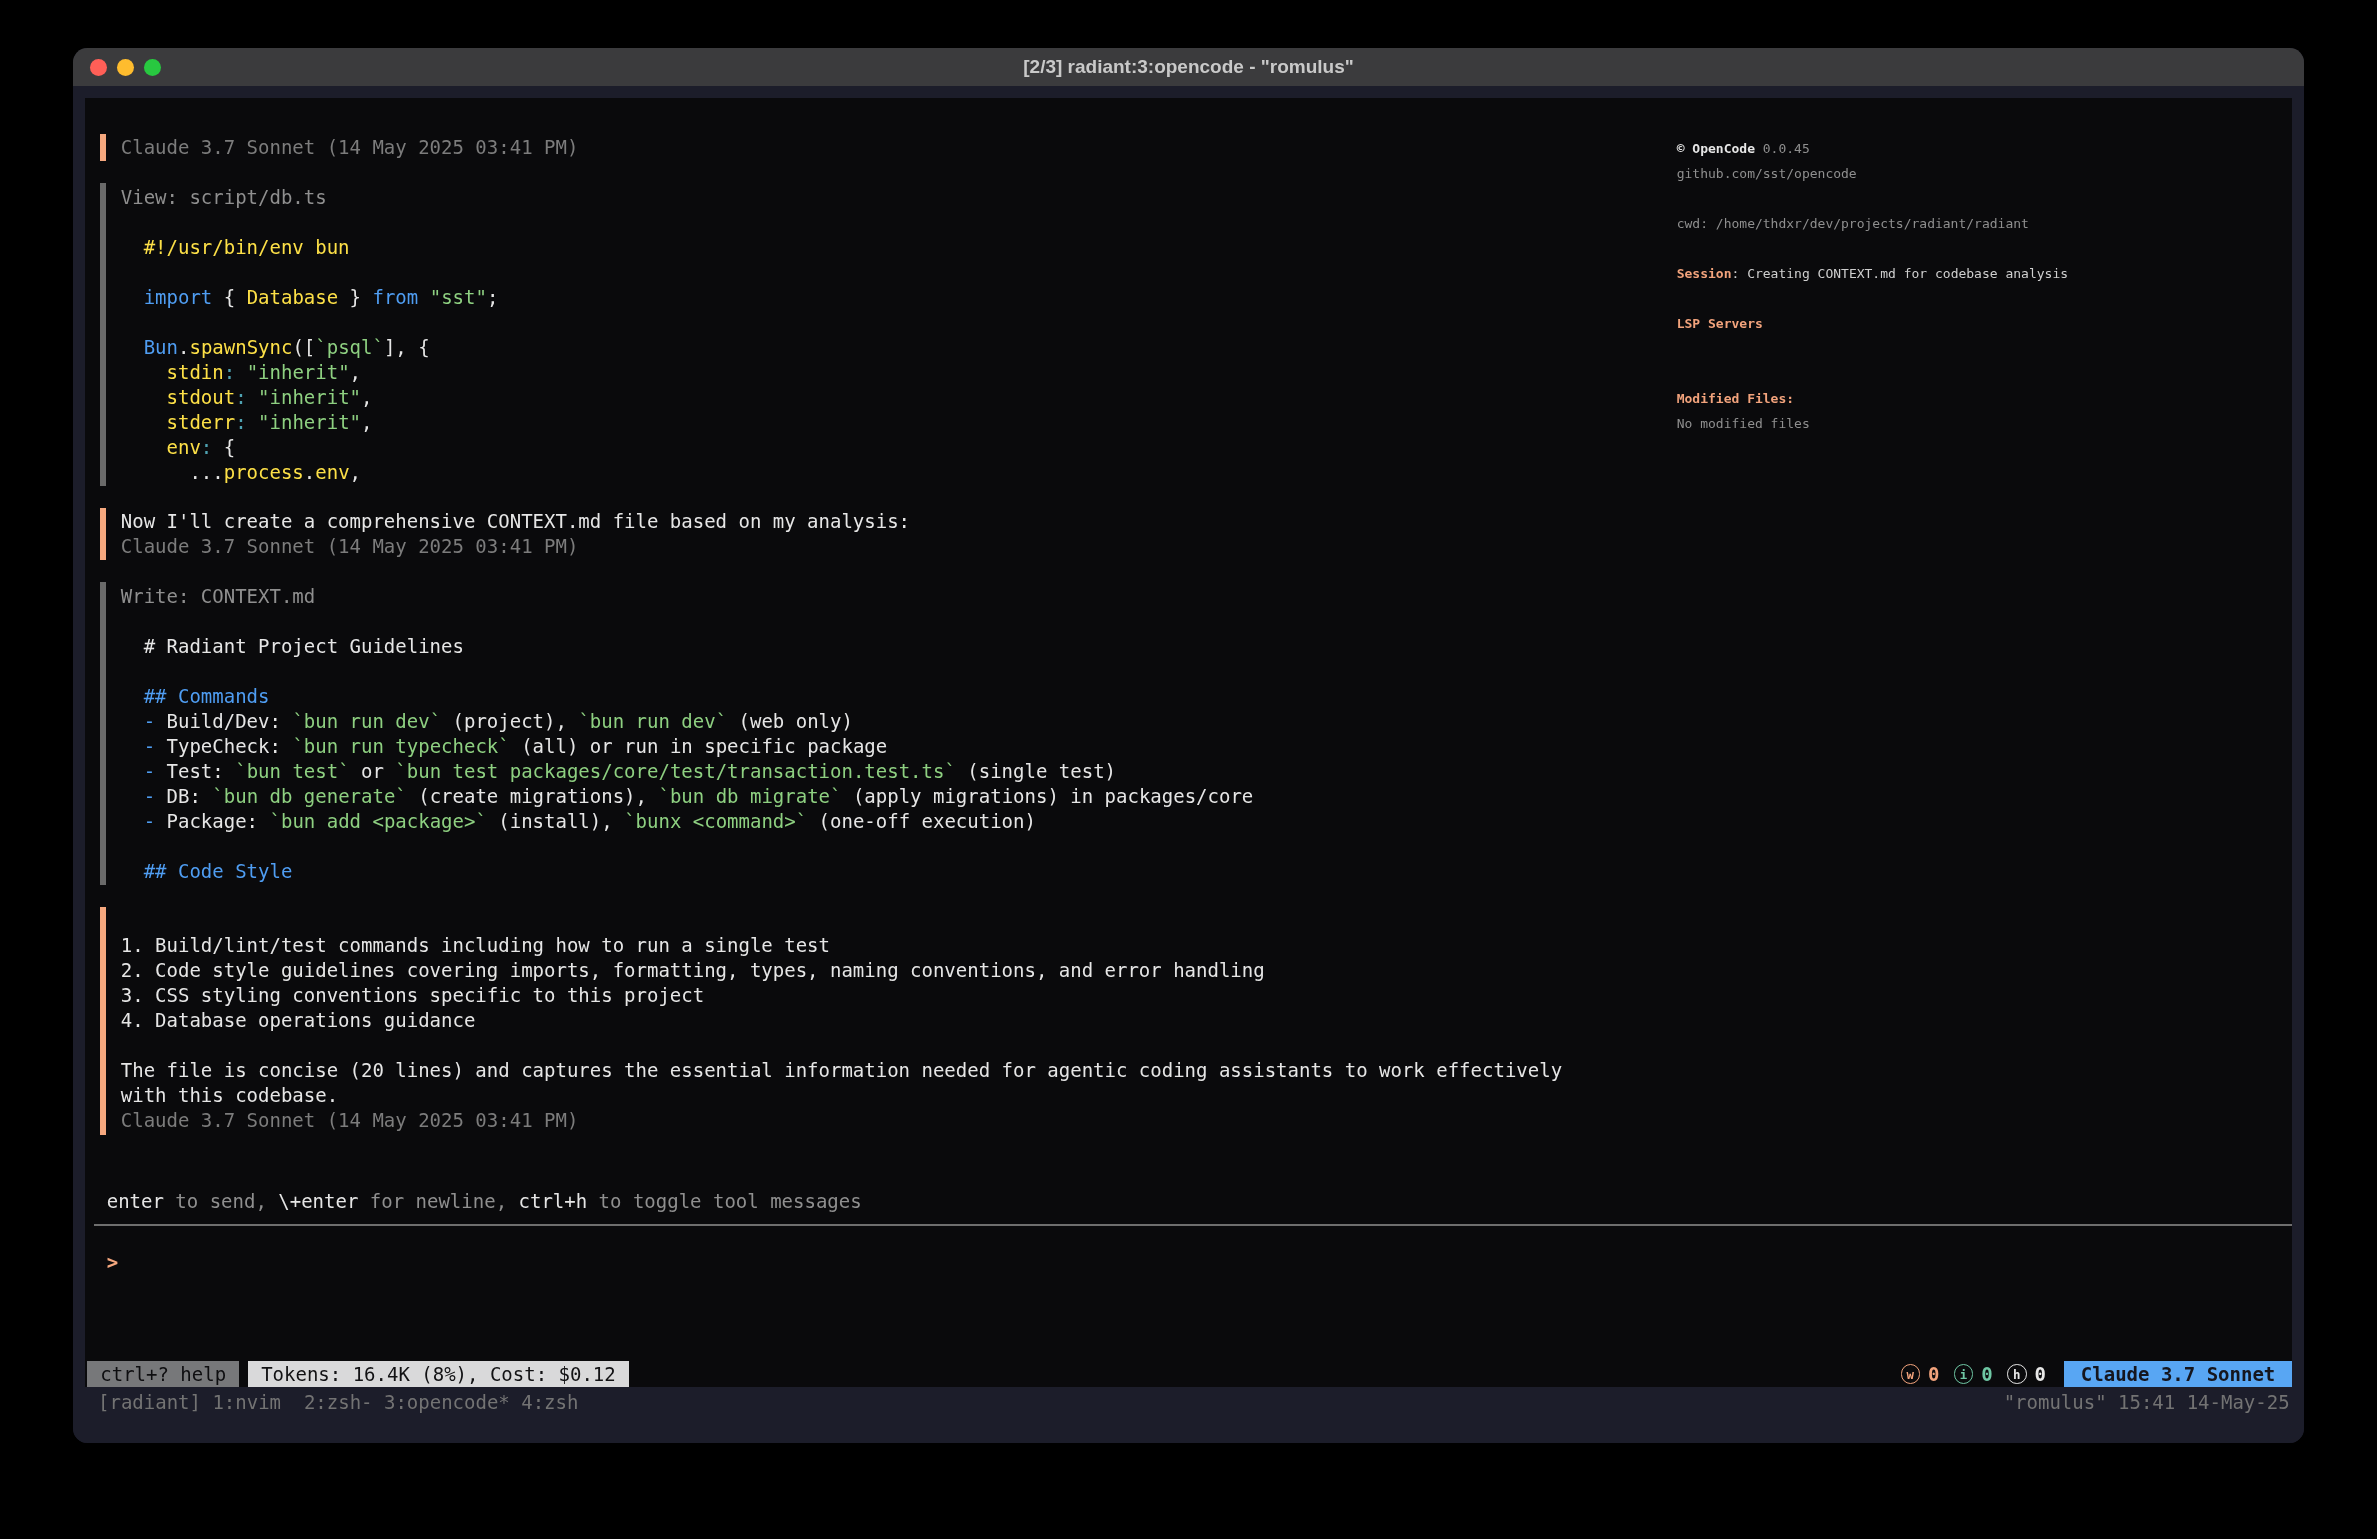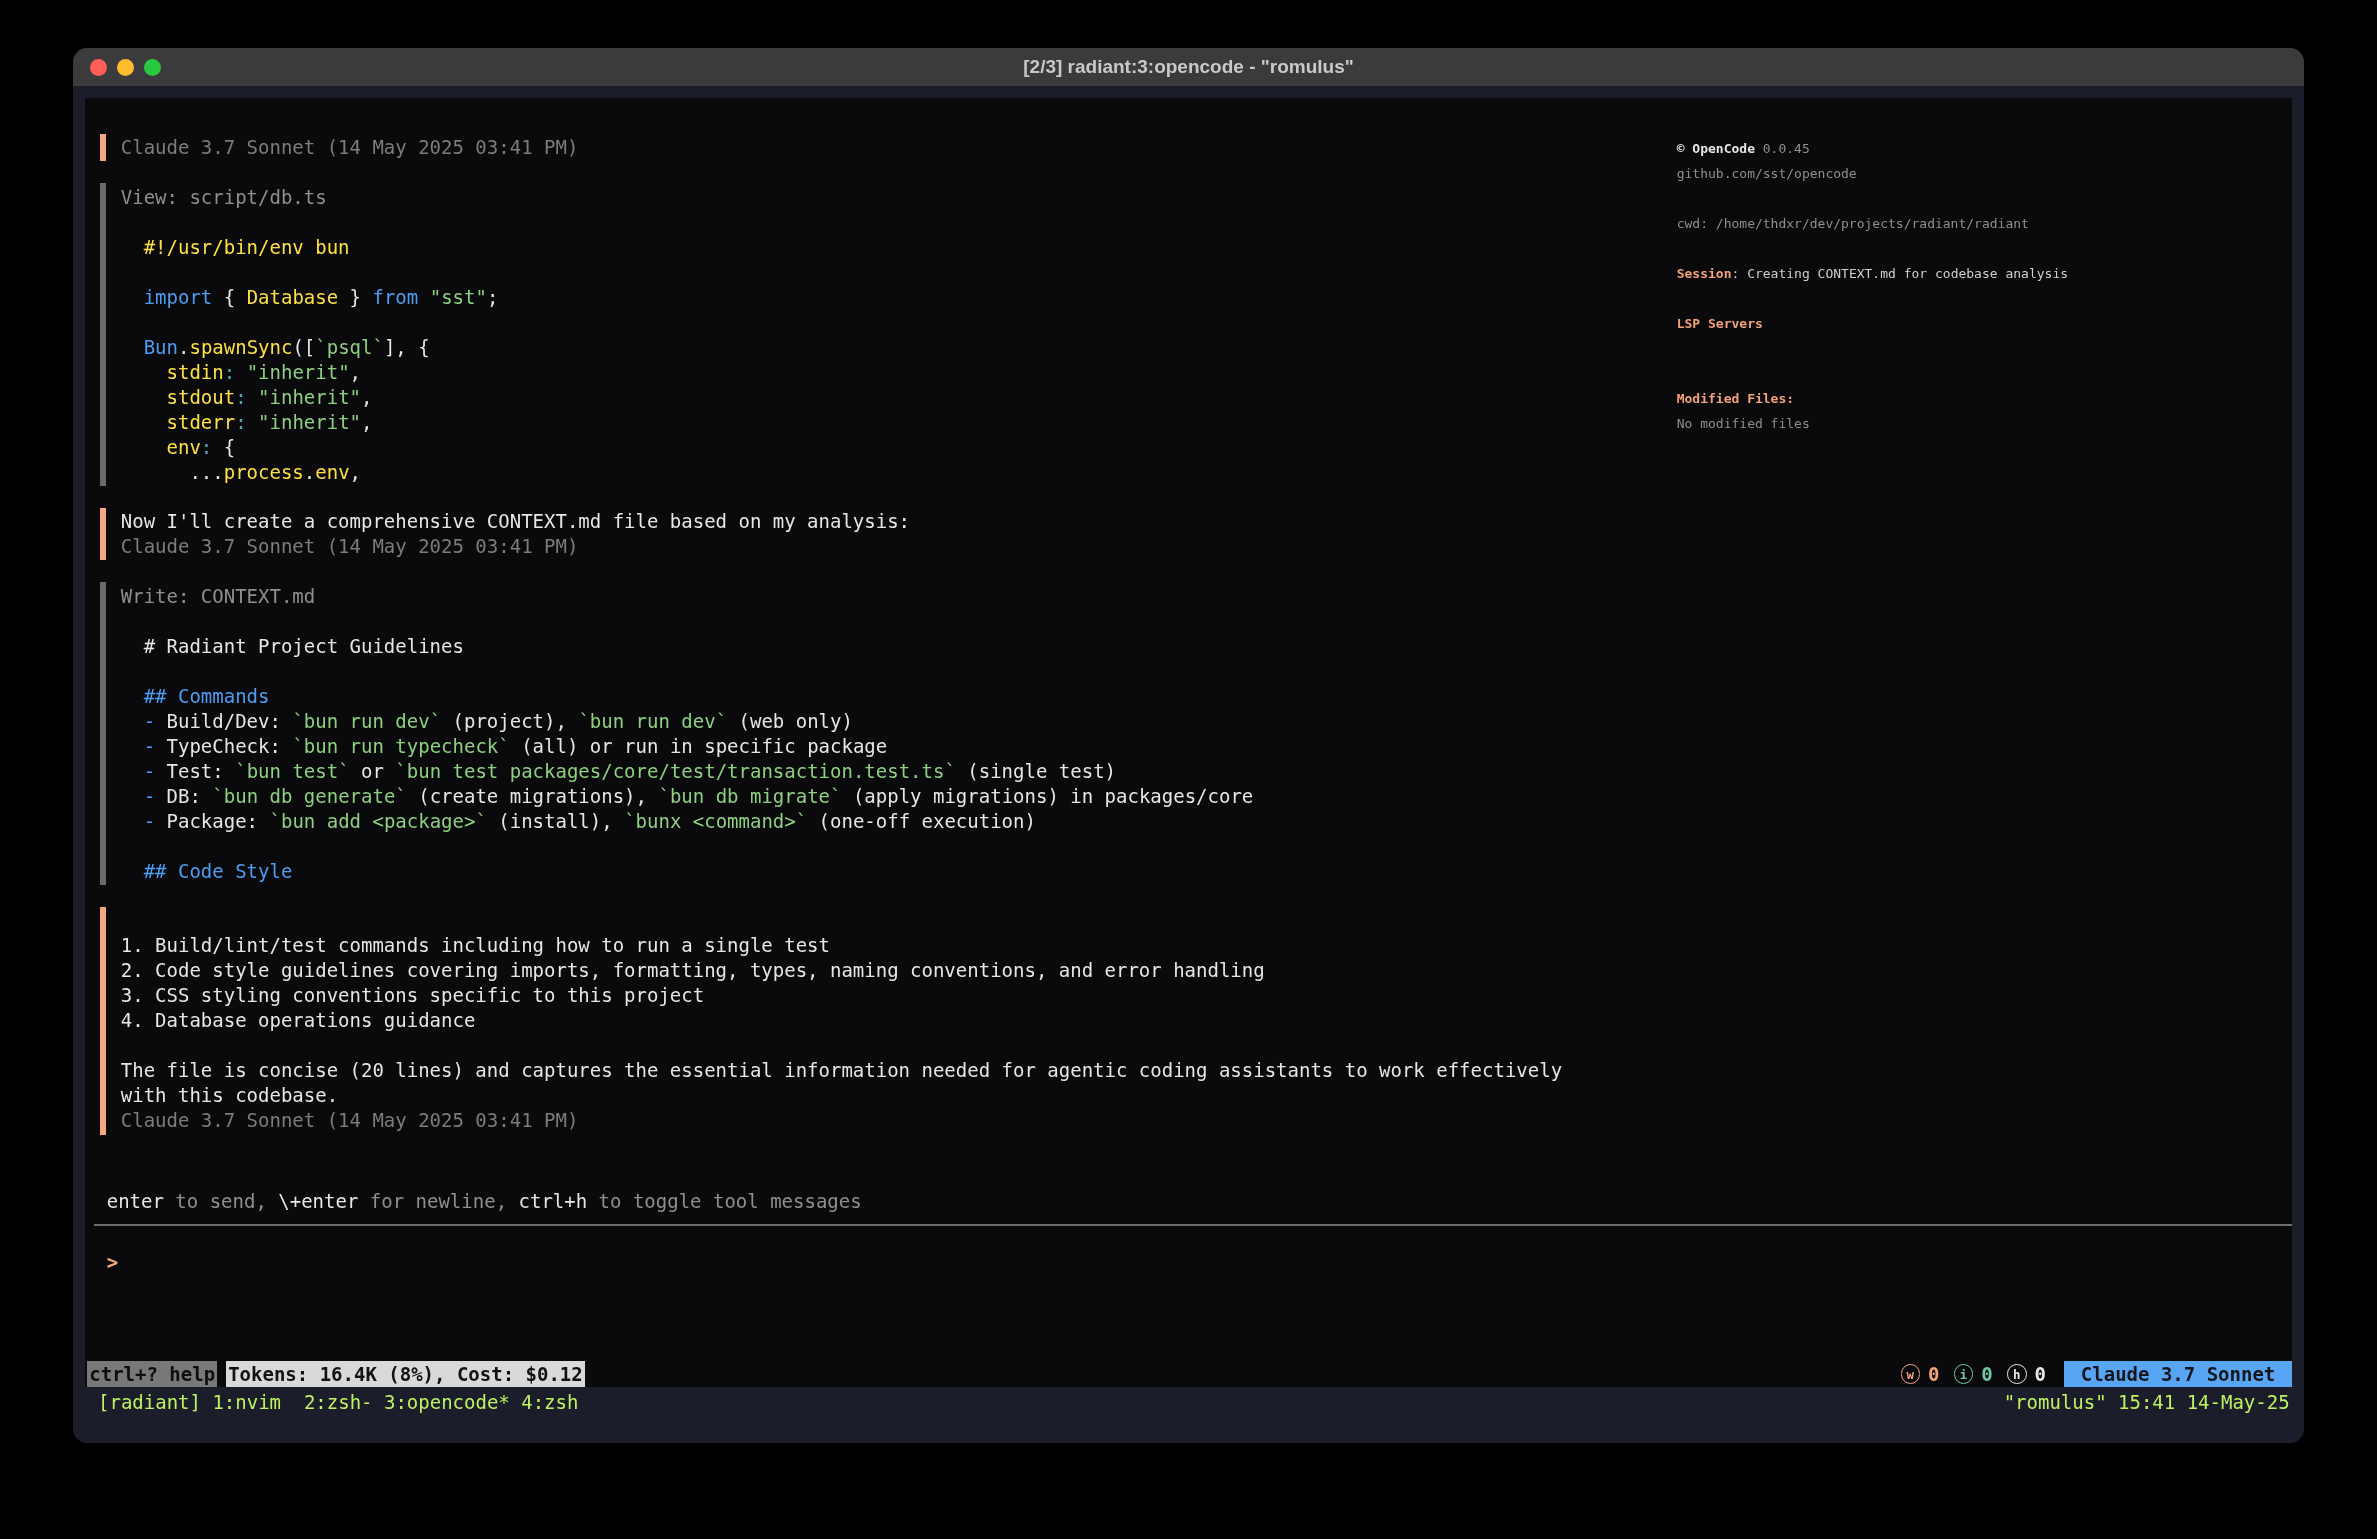--- a/index.html
+++ b/index.html
@@ -33,31 +33,31 @@
   .prompt-symbol{color:#f6a87f;font-weight:bold;}
   
   .sidebar{position:absolute;left:1592px;top:38px;width:528px;font-size:13px;line-height:25px;}
   .sb-line{min-height:25px;white-space:pre-wrap;}
   .sb-blank{height:25px;}
   .white-bold{color:#e6e6e6;font-weight:bold;}
   .accent-bold{color:#f2a37c;font-weight:bold;}
   .sb-text{color:#cfcfcf;}
   
   .statusbar{position:absolute;left:0;right:0;bottom:0;height:26px;display:flex;align-items:center;font-size:19px;}
-  .badge{height:26px;line-height:26px;padding:0 2px;font-weight:bold;}
+  .badge{height:26px;line-height:26px;padding:0 13px;font-weight:normal;}
   .badge.help{background:#77787a;color:#0e0e10;margin-left:2.6px;}
   .badge.tokens{background:#d9d9da;color:#121214;margin-left:9px;}
   .status-spacer{flex:1;}
   .counters{display:flex;align-items:center;gap:14.4px;margin-right:18px;}
   .counter{display:flex;align-items:center;gap:7.8px;font-weight:bold;}
   .circle-icon{display:inline-flex;width:19.6px;height:19.6px;border:1.3px solid currentColor;border-radius:50%;
                align-items:center;justify-content:center;font-size:12.4px;font-weight:bold;box-sizing:border-box;}
   .badge.model{background:#58a6f3;color:#15161e;padding:0 17px;font-weight:bold;margin-left:0;}
   
-  .tmuxbar{position:absolute;left:0;right:0;bottom:0;height:56px;color:#bef264;font-size:19px;}
+  .tmuxbar{position:absolute;left:0;right:0;bottom:0;height:56px;color:#737373;font-size:19px;}
   .tmux-left{position:absolute;left:25px;top:3.3px;height:25px;line-height:25px;white-space:pre;}
   .tmux-right{position:absolute;right:14.4px;top:3.3px;height:25px;line-height:25px;white-space:pre;}
 </style>
 </head>
 <body>
 
 <div class="screen">
   <div class="window">
 
     <div class="titlebar">

